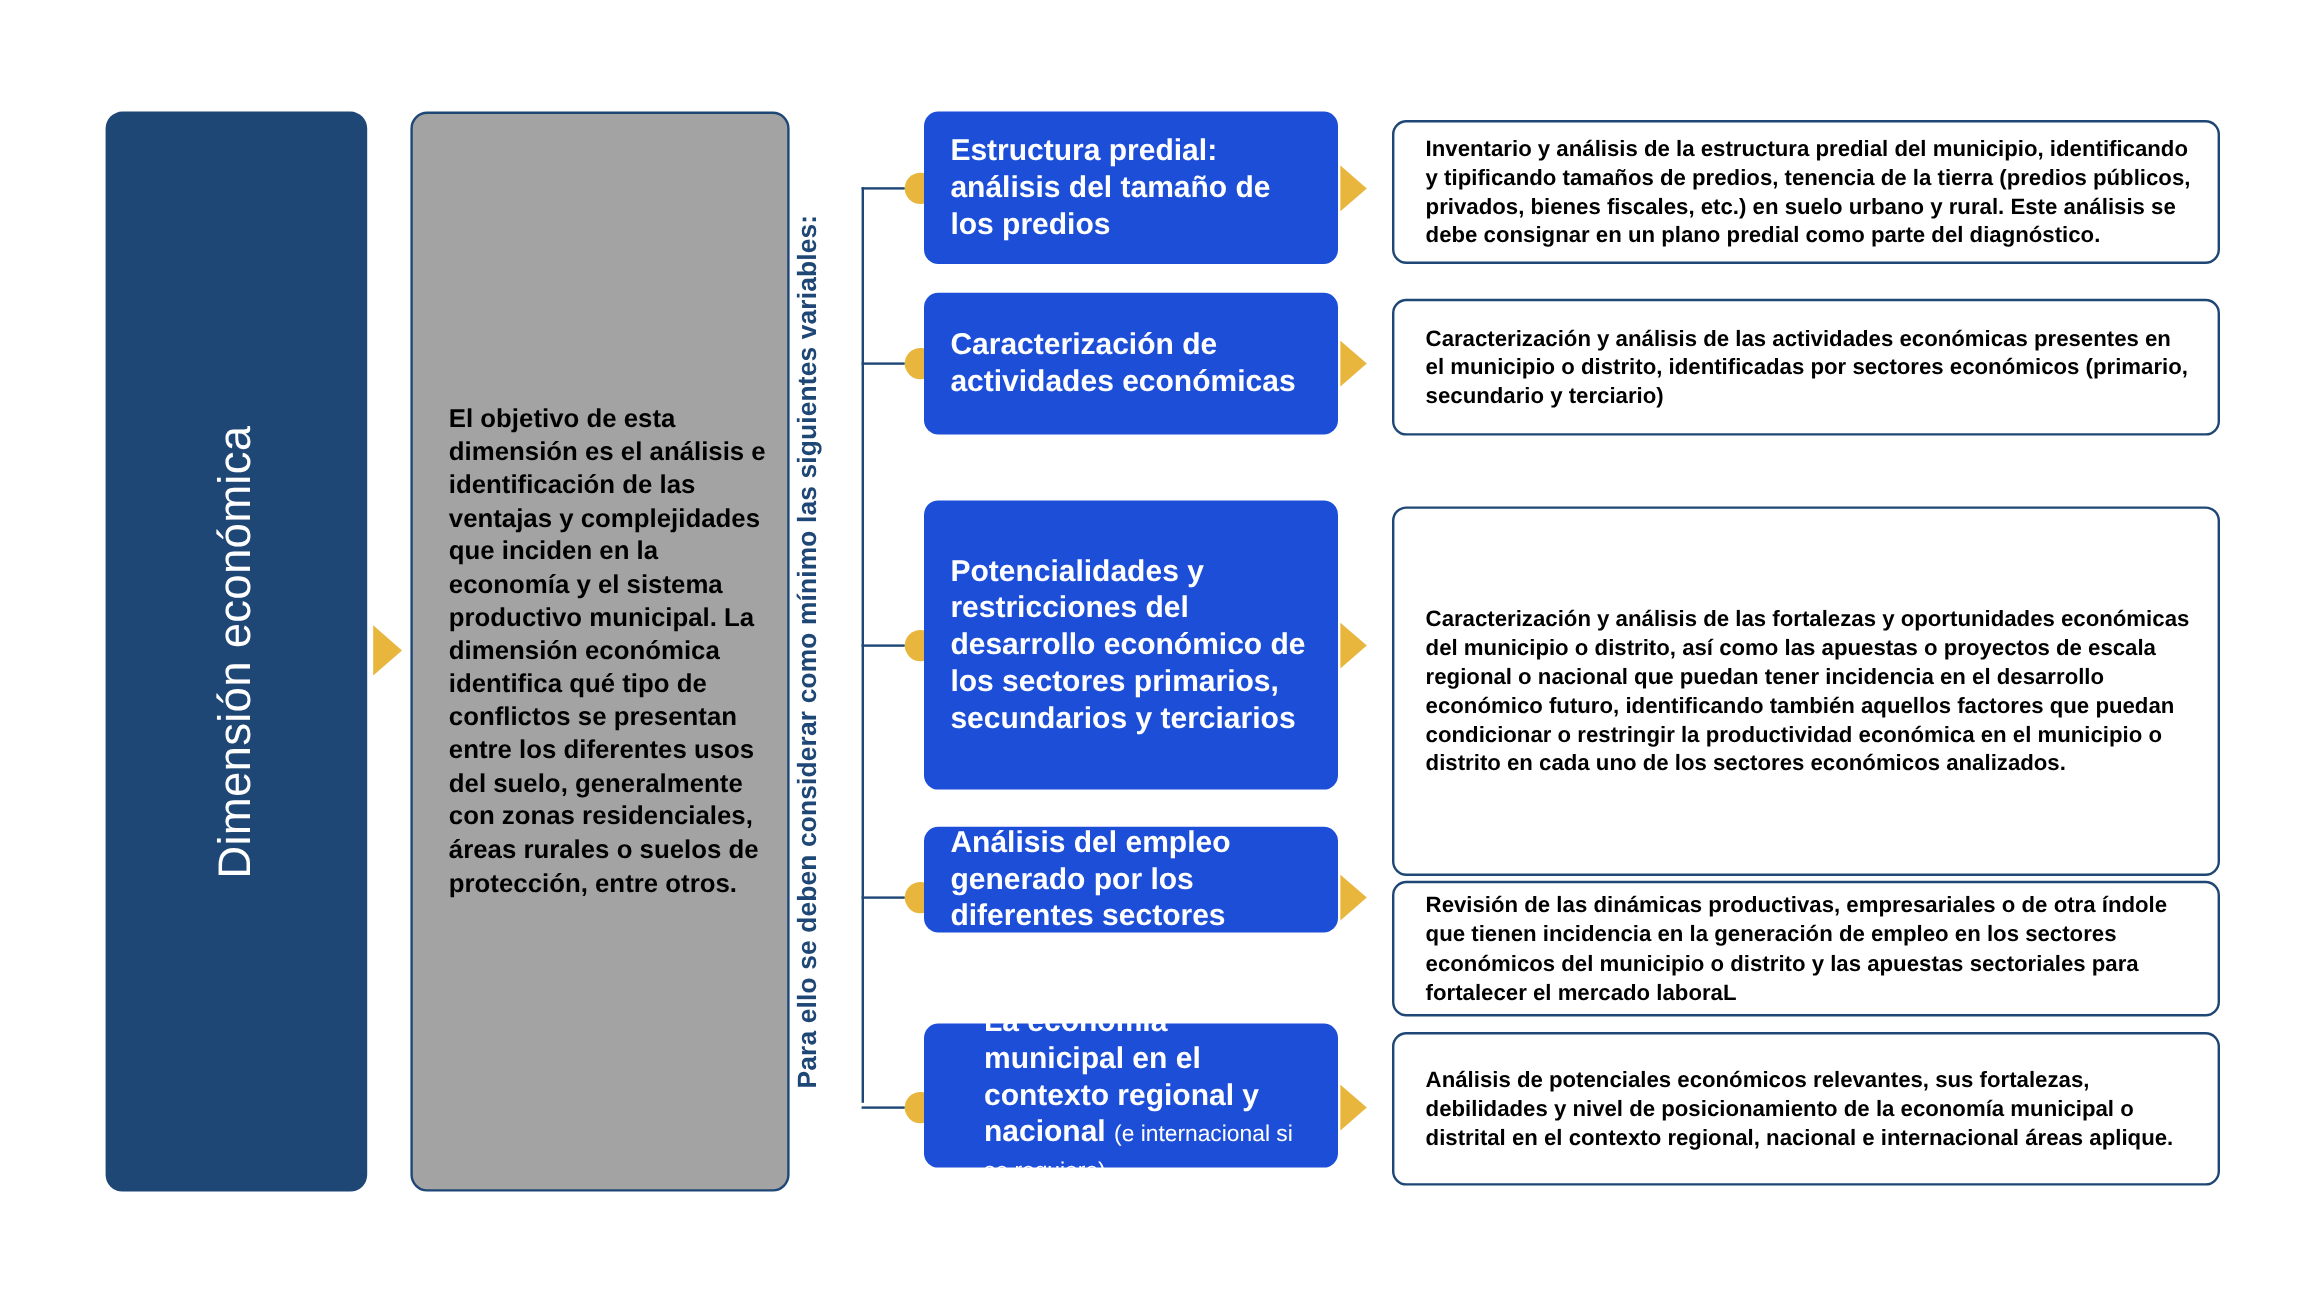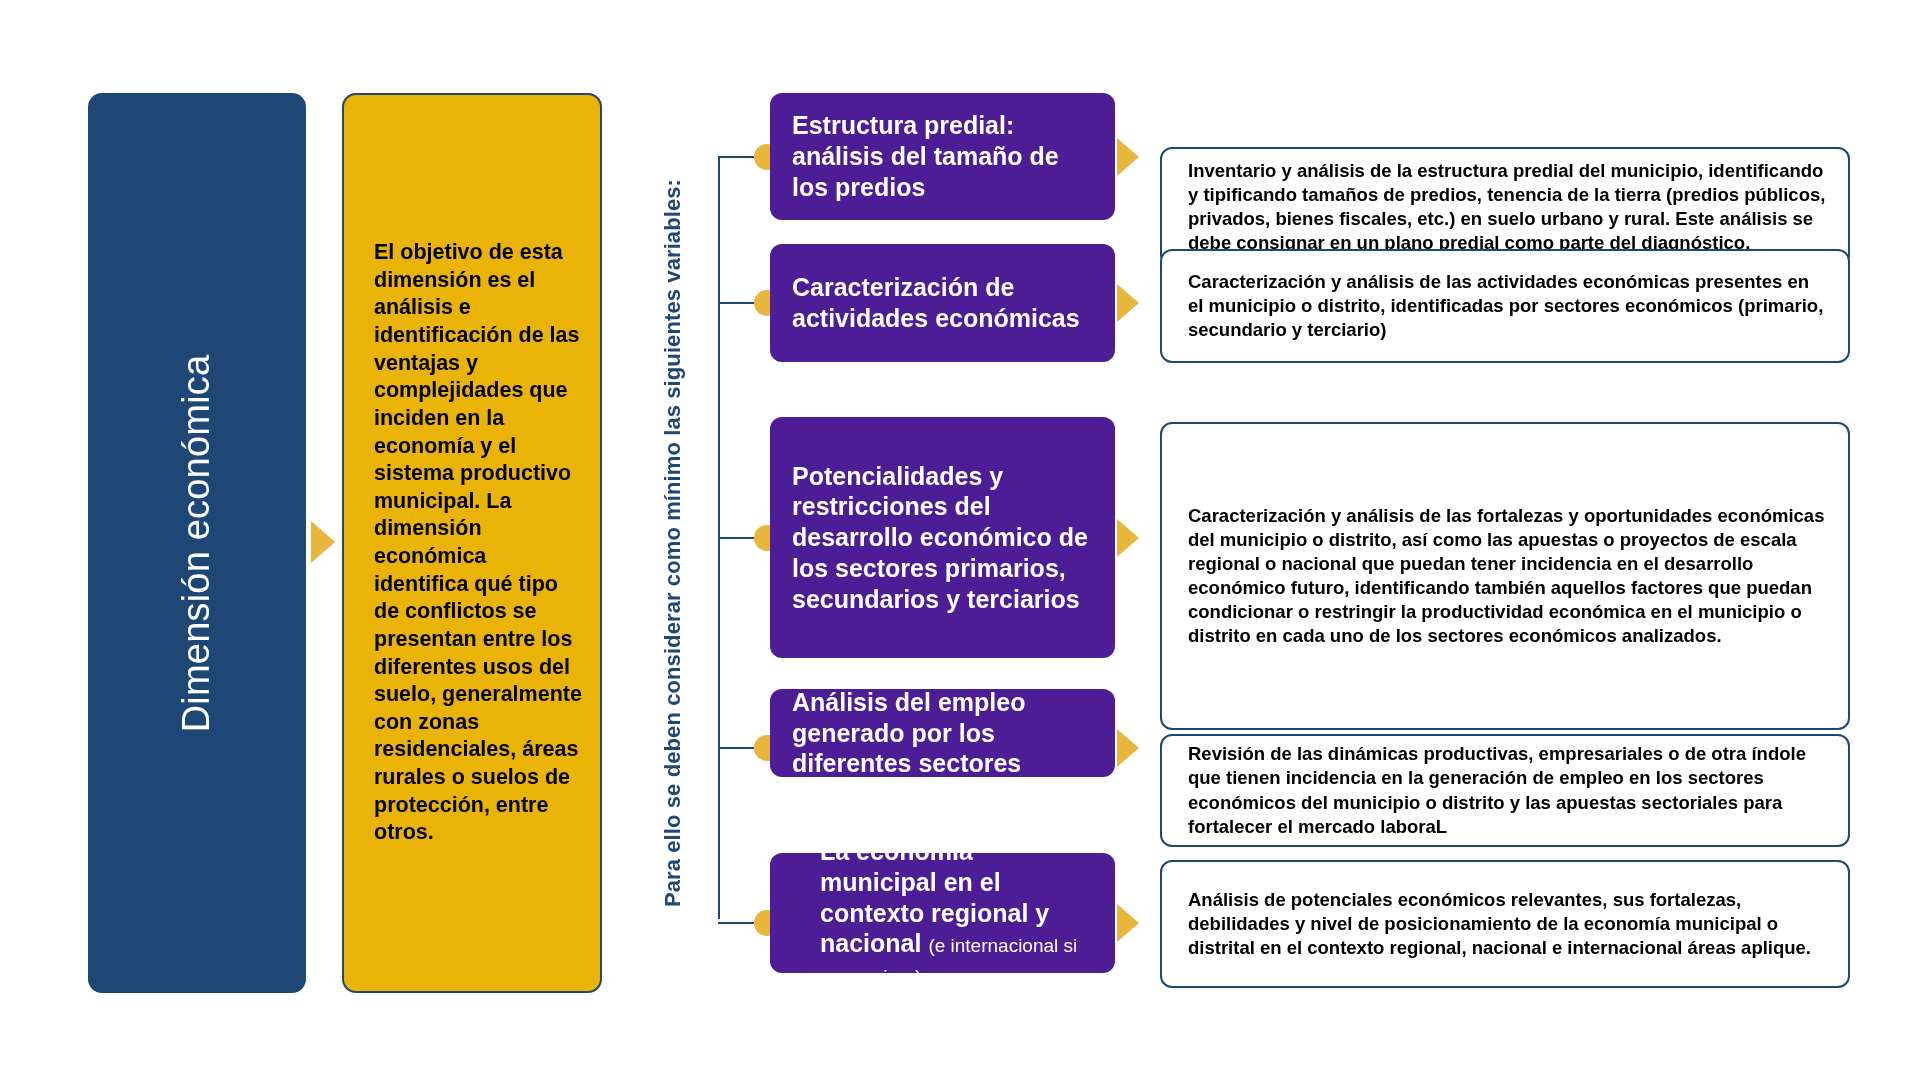--- a/index.html
+++ b/index.html
@@ -34,22 +34,22 @@
     color: #ffffff;
     font-size: 38px;
     font-weight: 400;
     letter-spacing: 0.2px;
   }
 
   
   .obj-box {
     position: absolute;
     left: 342px; top: 93px;
-    width: 260px; height: 900px;
-    background: #eab308;
+    width: 316px; height: 900px;
+    background: #a3a3a3;
     border: 2px solid #1F4776;
     border-radius: 14px;
     display: flex;
     align-items: center;
   }
   .obj-text {
     padding: 0 16px 0 30px;
     font-size: 21.5px;
     line-height: 1.285;
     font-weight: 700;
@@ -104,21 +104,21 @@
     width: 26px; height: 26px;
     border-radius: 50%;
     background: #E8B63C;
   }
 
   
   .card {
     position: absolute;
     left: 770px;
     width: 345px;
-    background: #4c1d95;
+    background: #1d4ed8;
     border-radius: 12px;
     color: #ffffff;
     display: flex;
     align-items: center;
   }
   .card-text {
     padding: 0 20px 0 22px;
     font-size: 25px;
     line-height: 1.23;
     font-weight: 700;
@@ -173,21 +173,21 @@
 
   <div class="spine"></div>
 
   <div id="rows">
       <div class="branch" style="top: 155.5px;"></div>
       <div class="dot" style="left: 754px; top: 143.5px;"></div>
       <div class="card" style="top: 93px; height: 127px;">
         <div class="card-text">Estructura predial: análisis del tamaño de los predios</div>
       </div>
       <div class="tri tri-row" style="left: 1117px; top: 137.5px;"></div>
-      <div class="desc" style="top: 100px; height: 120px; margin-top: 47px;">
+      <div class="desc" style="top: 100px; height: 120px;">
         <div class="desc-text">Inventario y análisis de la estructura predial del municipio, identificando y tipificando tamaños de predios, tenencia de la tierra (predios públicos, privados, bienes fiscales, etc.) en suelo urbano y  rural. Este análisis se debe consignar en un plano predial como parte del diagnóstico.</div>
       </div>
       <div class="branch" style="top: 302px;"></div>
       <div class="dot" style="left: 754px; top: 290px;"></div>
       <div class="card" style="top: 244px; height: 118px;">
         <div class="card-text">Caracterización de actividades económicas</div>
       </div>
       <div class="tri tri-row" style="left: 1117px; top: 284px;"></div>
       <div class="desc" style="top: 249px; height: 114px;">
         <div class="desc-text">Caracterización y análisis de las actividades económicas presentes en el municipio o distrito, identificadas por sectores económicos (primario, secundario y terciario)</div>

